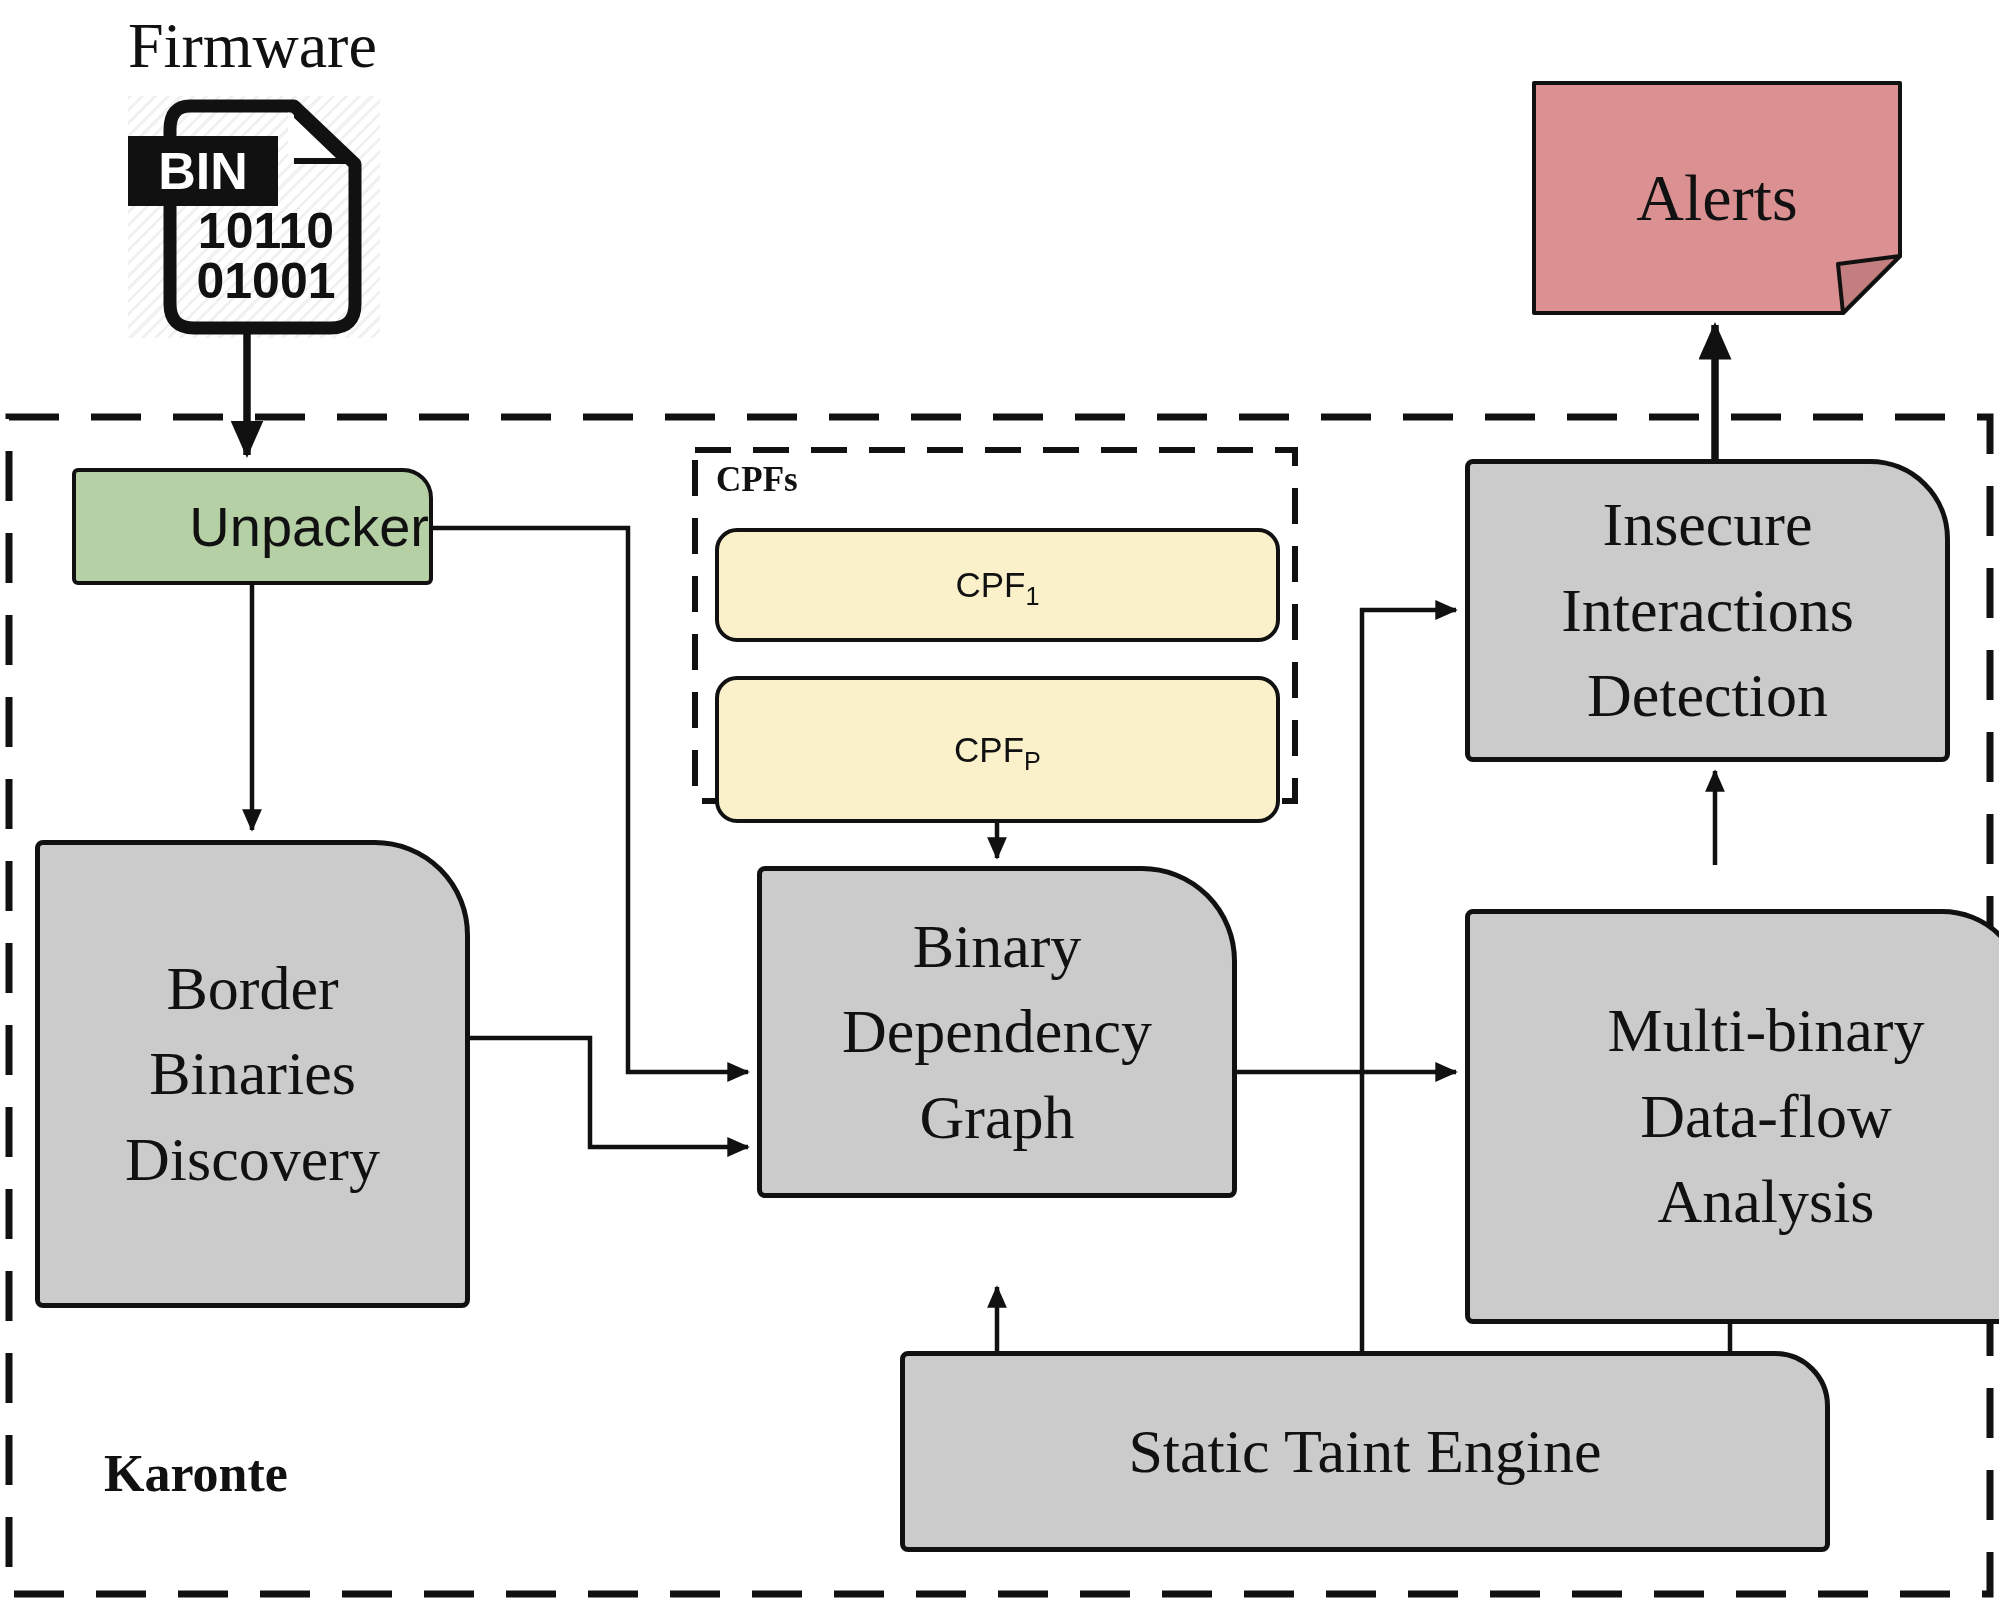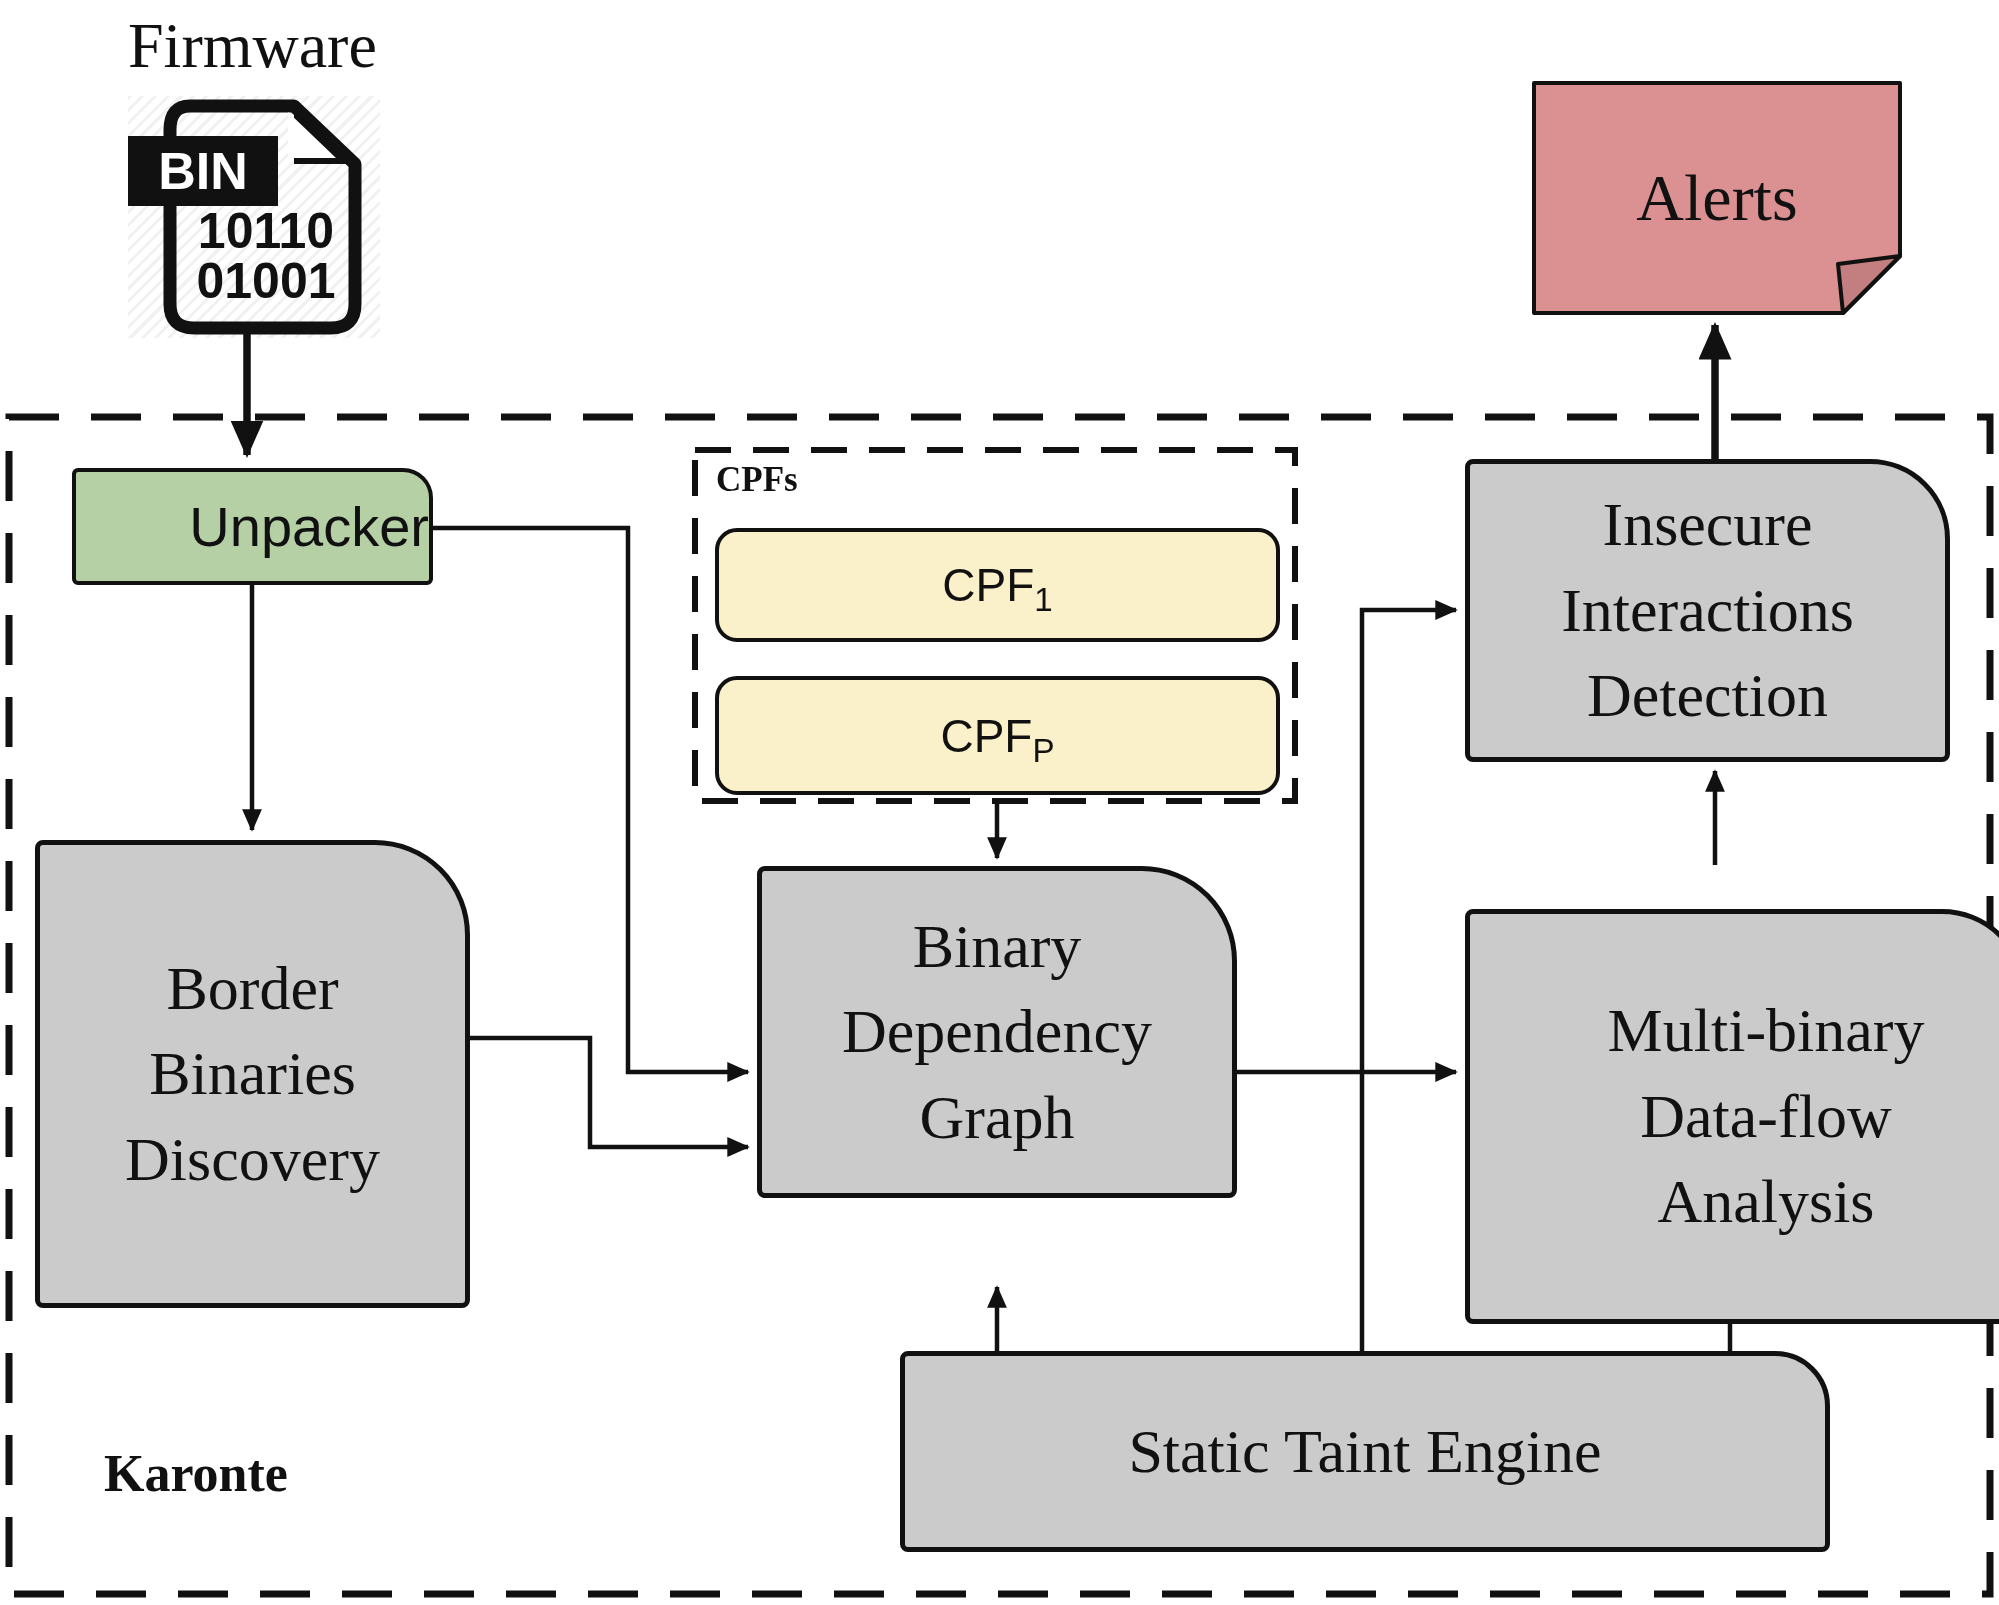--- a/index.html
+++ b/index.html
@@ -29,21 +29,21 @@
     border-radius:6px 30px 6px 6px;
     font-family:"Liberation Sans","DejaVu Sans",sans-serif;
     font-size:56px;
   }
   #ste{border-radius:8px 55px 8px 8px;}
   .cpf-box{
     position:absolute;z-index:2;
     display:flex;align-items:center;justify-content:center;
     background:#faf1cb;border:4px solid #111;border-radius:22px;
     font-family:"Liberation Sans","DejaVu Sans",sans-serif;
-    font-size:46px;
+    font-size:35px;
   }
   .cpf-box sub{font-size:0.72em;line-height:0;}
   #cpfs-title{
     position:absolute;z-index:2;
     font-weight:bold;font-size:35px;line-height:1;
   }
   #cpf-dots{
     position:absolute;z-index:2;
     font-family:"Liberation Sans","DejaVu Sans",sans-serif;
     font-weight:bold;font-size:44px;line-height:1;letter-spacing:2px;
@@ -129,21 +129,21 @@
   </div>
 
   <div id="cpfs-title" style="left:716px;top:462px;">CPFs</div>
 
   <div class="cpf-box" style="left:715px;top:528px;width:565px;height:114px;">
     <span><span>CPF</span><sub>1</sub></span>
   </div>
 
   <div id="cpf-dots" style="left:975px;top:648px;">...</div>
 
-  <div class="cpf-box" style="left:715px;top:676px;width:565px;height:119px;">
+  <div class="cpf-box" style="left:715px;top:676px;width:565px;height:147px;">
     <span><span>CPF</span><sub>P</sub></span>
   </div>
 
   <div class="node" style="left:757px;top:866px;width:480px;height:332px;text-align:center;">
     <span class="ln">Binary</span>
     <span class="ln">Dependency</span>
     <span class="ln">Graph</span>
   </div>
 
   <div class="node" style="left:1465px;top:459px;width:485px;height:303px;border-radius:8px 80px 8px 8px;">

